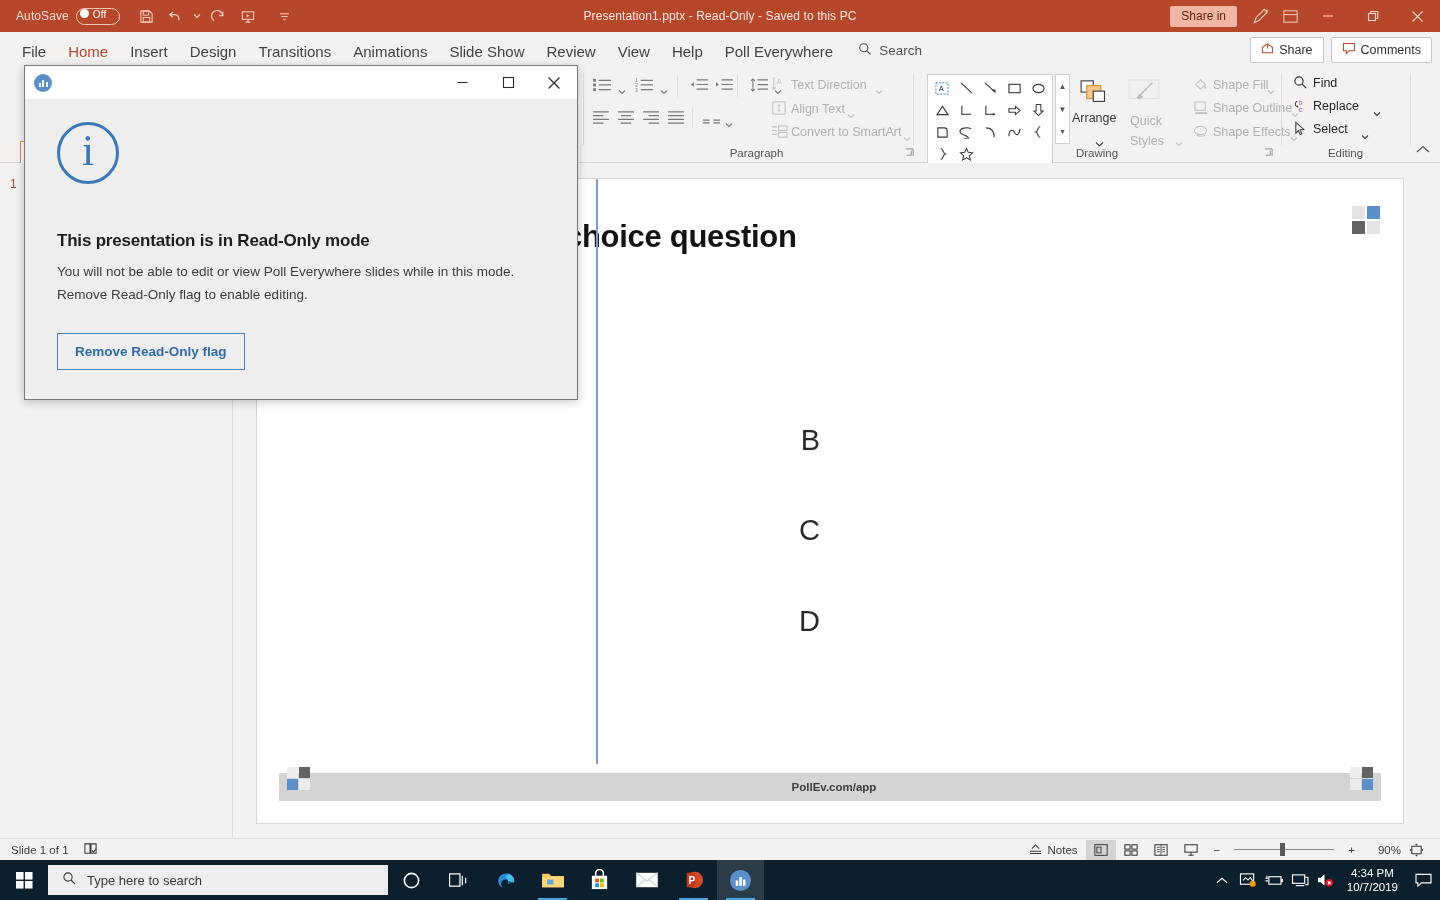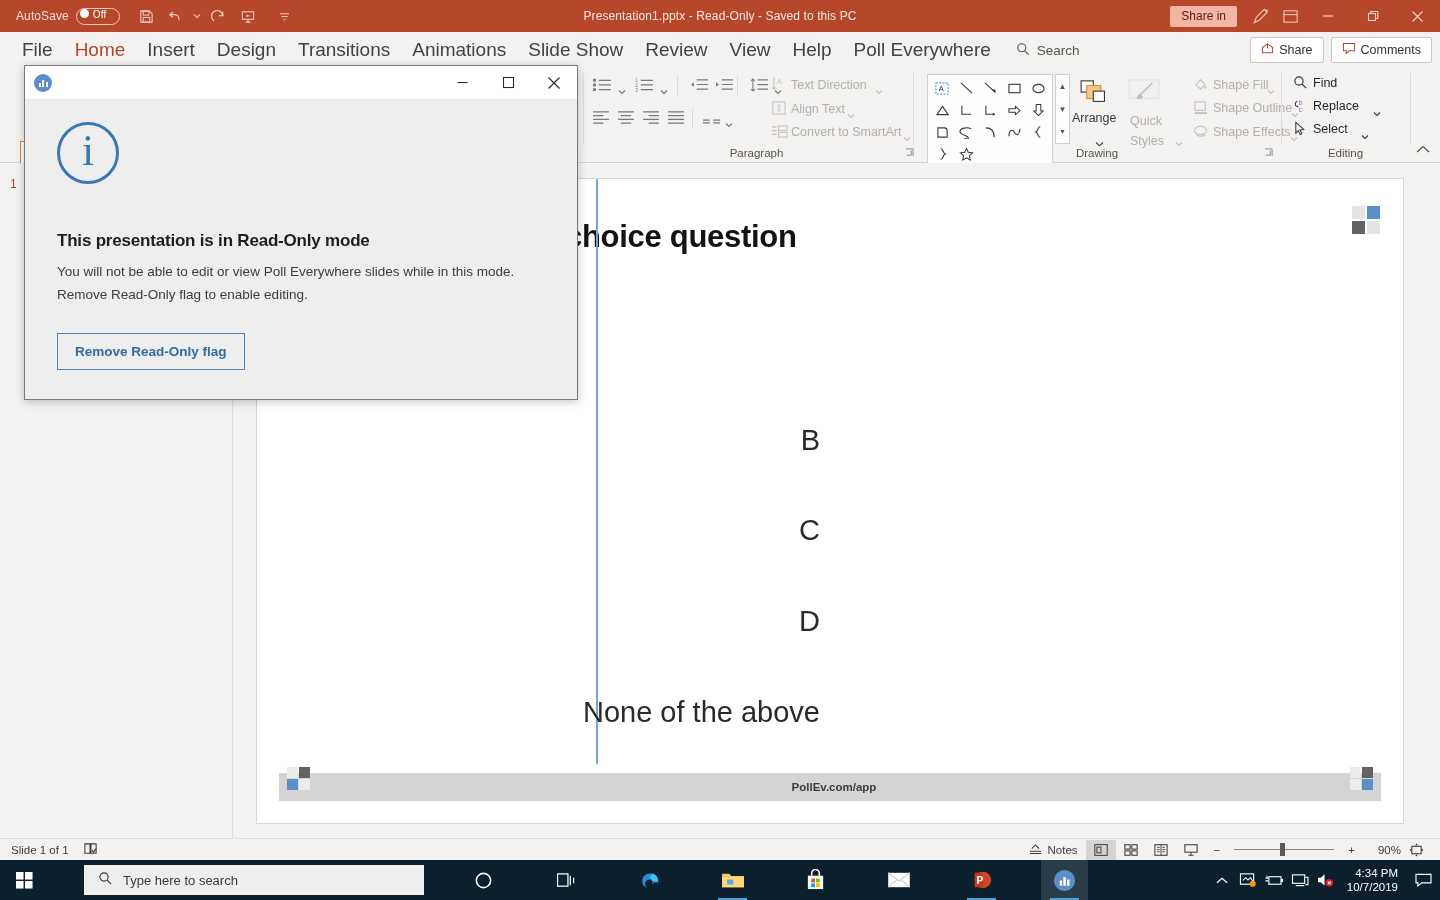--- a/index.html
+++ b/index.html
@@ -63,21 +63,21 @@
     width: 45px; height: 32px; display: flex; align-items: center;
     justify-content: center; color: #f6d7cf;
   }
 
   
   .tabrow {
     position: absolute; left: 0; top: 32px; width: 1440px; height: 35px;
     background: #f3f2f1; display: flex; align-items: flex-end;
   }
   .tab {
-    font-size: 19px; color: #444240; padding: 0 11px 8px;
+    font-size: 15px; color: #444240; padding: 0 11px 8px;
     position: relative; line-height: 1;
   }
   .tab.active { color: #b7472a; font-weight: 400; margin-top: 14px; }
   .tab.active::after {
     content: ""; position: absolute; left: 9px; right: 9px; bottom: 0;
     height: 2.5px; background: #b7472a;
   }
   .search-box {
     display: flex; align-items: center; gap: 7px;
     margin-left: 14px; padding-bottom: 8px; color: #55534f; font-size: 13.5px;
@@ -237,21 +237,21 @@
   }
   .zoom-line { position: absolute; left: 0; right: 0; height: 1px; background: #8a8886; }
   .zoom-knob {
     position: absolute; left: 46px; width: 5px; height: 13px; background: #5c5a58;
   }
   .zoom-pct { width: 34px; text-align: right; margin-left: 4px; }
 
   
   .taskbar {
     position: absolute; left: 0; top: 860px; width: 1440px; height: 40px;
-    background: #0b1f2c; display: flex; align-items: center; gap: 36px;
+    background: #0b1f2c; display: flex; align-items: center;
   }
   .start-btn {
     width: 48px; height: 40px; display: flex; align-items: center; justify-content: center;
   }
   .tb-search {
     width: 340px; height: 30px; background: #eeeeee;
     display: flex; align-items: center; gap: 10px; padding-left: 14px;
     font-size: 13px; color: #3b3a39;
   }
   .tb-app {
@@ -261,21 +261,21 @@
   .tb-app.running::after {
     content: ""; position: absolute; bottom: 0; left: 9px; right: 9px;
     height: 2.5px; background: #4aa3df;
   }
   .tb-app.active { background: #2a3c48; }
   .tray {
     position: absolute; right: 0; height: 40px; display: flex; align-items: center;
     color: #ffffff; font-size: 11.5px;
   }
   .tray-icon { width: 26px; display: flex; align-items: center; justify-content: center; }
-  .tray-clock { text-align: right; line-height: 14px; padding: 0 8px; }
+  .tray-clock { text-align: center; line-height: 14px; padding: 0 8px; }
   .tray-action { width: 34px; display: flex; align-items: center; justify-content: center; }
 
   
   .dialog {
     position: absolute; left: 24px; top: 65px; width: 554px; height: 335px;
     background: #efeeee; border: 1px solid #7a7a7a;
     box-shadow: 0 2px 9px rgba(0,0,0,.22);
   }
   .dlg-titlebar {
     height: 34px; background: #ffffff; display: flex; align-items: center;
@@ -824,21 +824,20 @@
           <span class="pe-q4"></span>
         </div>
 
         <div class="slide-title">Untitled multiple choice question</div>
 
         <div class="divider-line"></div>
 
         <div class="opt" style="top:245px">B</div>
         <div class="opt" style="top:335px">C</div>
         <div class="opt" style="top:426px">D</div>
-        <div class="opt" style="top:517px">None of the above</div>
 
         <div class="bottom-banner">
           <span class="banner-logo-l">
             <span class="bq-gray-l"></span>
             <span class="bq-dark"></span>
             <span class="bq-blue"></span>
             <span class="bq-gray2"></span>
           </span>
           <span class="banner-text">
               <b>PollEv.com/app</b>

